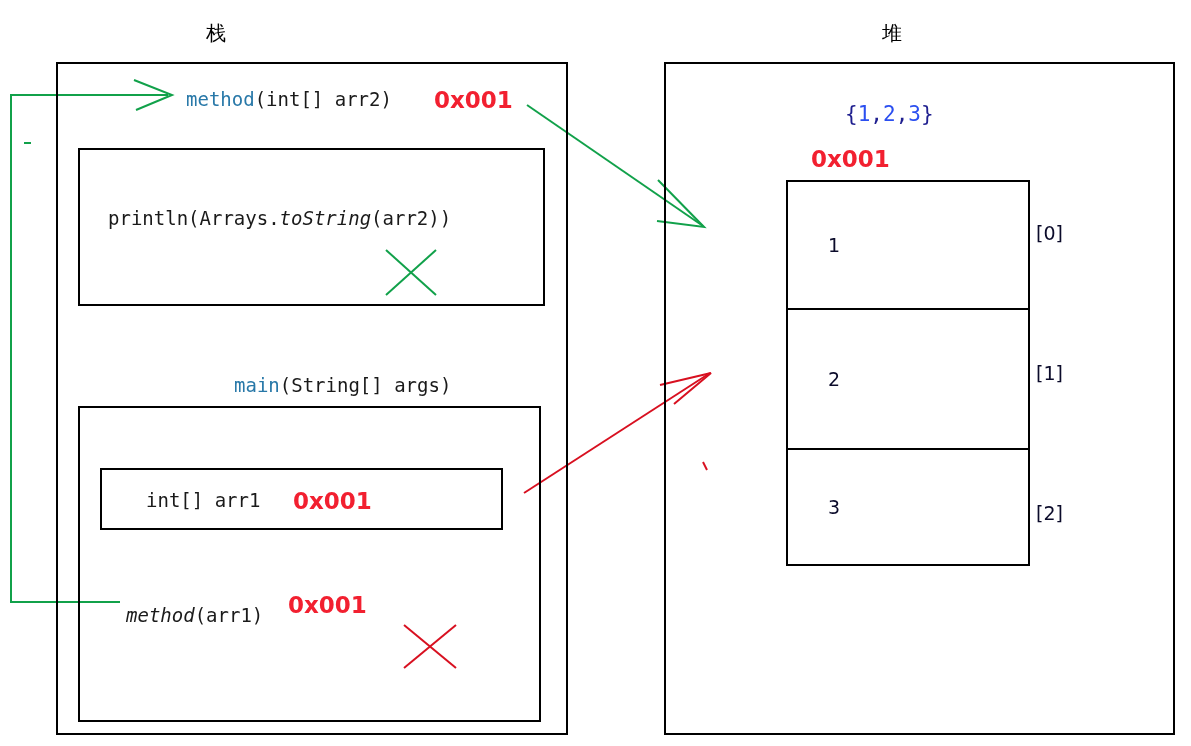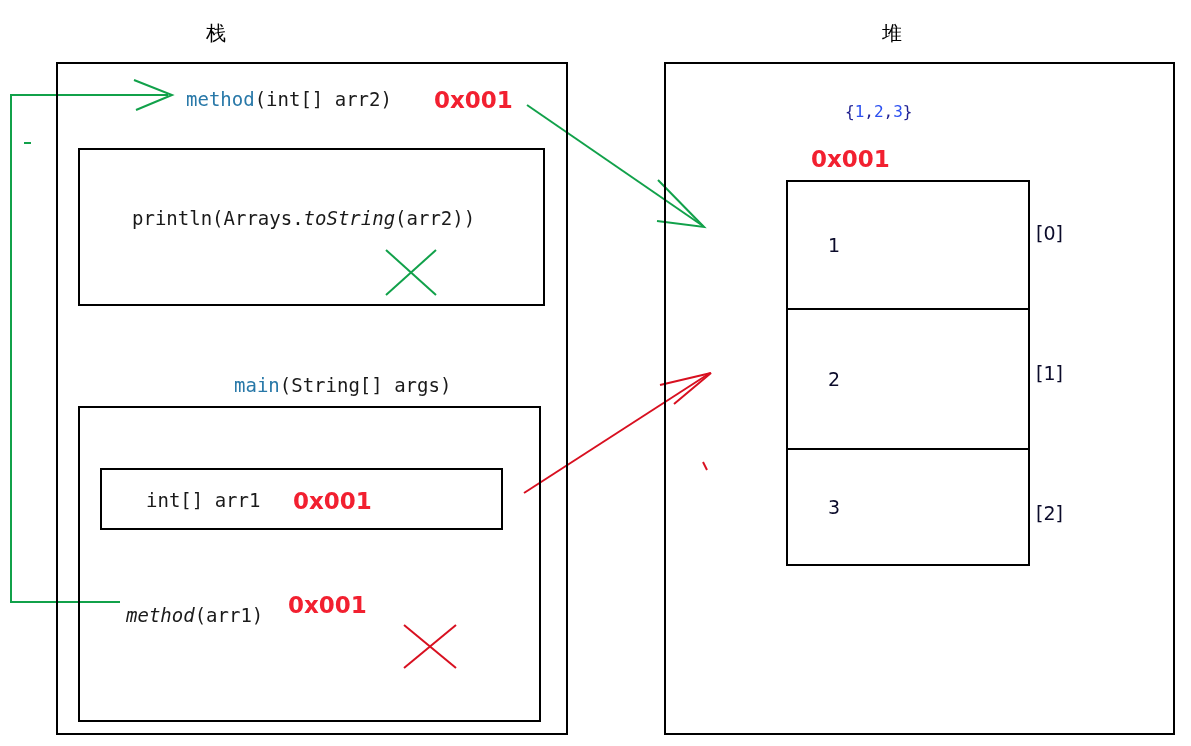--- a/index.html
+++ b/index.html
@@ -54,21 +54,21 @@
   .code .ital { font-style: italic; }
   .addr {
     font-family: "DejaVu Sans", sans-serif;
     font-size: 23px;
     font-weight: bold;
     color: #f22030;
     white-space: nowrap;
   }
   .literal {
     font-family: "DejaVu Sans Mono", monospace;
-    font-size: 16px;
+    font-size: 21px;
     color: #1f1f8f;
     white-space: nowrap;
   }
   .literal .num { color: #2b4ff0; }
 
   
   .array-box {
     border: 2px solid #000000;
     box-sizing: border-box;
   }
@@ -145,21 +145,21 @@
 
   <div class="abs region-box" style="left:56px; top:62px; width:512px; height:673px;"></div>
 
   <div class="abs code" style="left:186px; top:88px;">
     <span class="kw">method</span><span>(int[] arr2)</span>
   </div>
   <div class="abs addr" style="left:434px; top:87px;">0x001</div>
 
   <div class="abs frame-box" style="left:78px; top:148px; width:467px; height:158px;"></div>
 
-  <div class="abs code" style="left:108px; top:207px;margin-left:24px;">
+  <div class="abs code" style="left:108px; top:207px;">
     <span>println(Arrays.</span><span class="ital">toString</span><span>(arr2))</span>
   </div>
 
   <div class="abs code" style="left:186px; top:374px;margin-left:48px;">
     <span class="kw">main</span><span>(String[] args)</span>
   </div>
 
   <div class="abs frame-box" style="left:78px; top:406px; width:463px; height:316px;"></div>
 
   <div class="abs frame-box" style="left:100px; top:468px; width:403px; height:62px;"></div>

